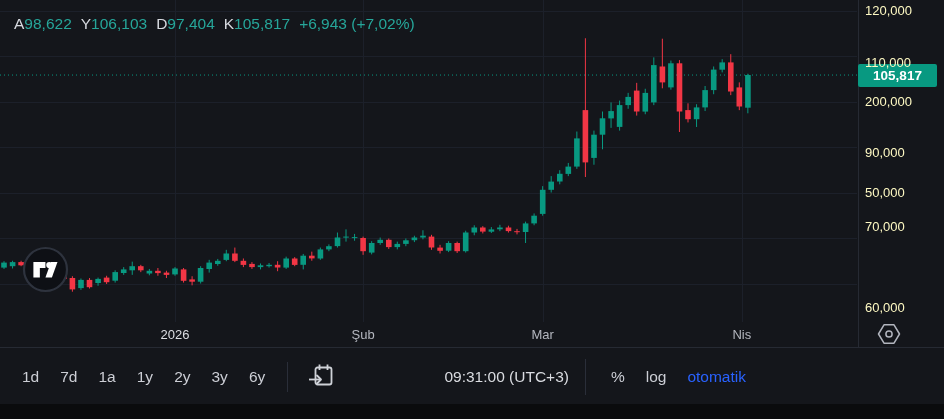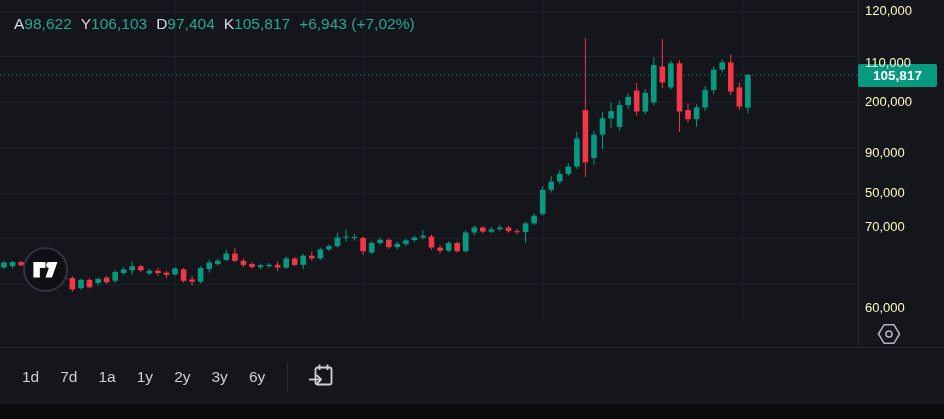--- a/index.html
+++ b/index.html
@@ -264,20 +264,26 @@
       <div class="price-badge" id="price-badge" style="top: 63.5326px;">105,817</div>
     <div class="price-tick" style="top: 3px;">120,000</div>
         <div class="price-tick" style="top: 55px;">110,000</div>
         <div class="price-tick" style="top: 94px;">200,000</div>
         <div class="price-tick" style="top: 145px;">90,000</div>
         <div class="price-tick" style="top: 185px;">50,000</div>
         <div class="price-tick" style="top: 219px;">70,000</div>
         <div class="price-tick" style="top: 284px; margin-top: 16px;">60,000</div>
       </div>
 
+    <div class="time-axis" id="time-axis">
+        <div class="time-tick year" style="left: 175px;">2026</div>
+        <div class="time-tick" style="left: 363.1px;">Şub</div>
+        <div class="time-tick" style="left: 542.65px;">Mar</div>
+        <div class="time-tick" style="left: 741.865px;">Nis</div>
+      </div>
 
     <div class="corner-btn">
       <svg width="26" height="26" viewBox="0 0 26 26">
         <path d="M2.5 13 L8 3.8 H18 L23.5 13 L18 22.2 H8 Z" fill="none" stroke="#b2b5be" stroke-width="1.5" stroke-linejoin="round"></path>
         <circle cx="13" cy="13" r="3.1" fill="none" stroke="#b2b5be" stroke-width="1.5"></circle>
       </svg>
     </div>
   </div>
 
   <div class="toolbar">
@@ -291,16 +297,23 @@
     <span class="tb-divider"></span>
     <span class="goto-btn">
       <svg width="27" height="27" viewBox="0 0 27 27" fill="none" stroke="#cfd2d8" stroke-width="1.8">
         <rect x="7.5" y="4.5" width="16" height="17" rx="2"></rect>
         <line x1="11.5" y1="1.5" x2="11.5" y2="7"></line>
         <line x1="19.5" y1="1.5" x2="19.5" y2="7"></line>
         <line x1="1" y1="16.5" x2="12.5" y2="16.5"></line>
         <path d="M9 12.5 L13 16.5 L9 20.5" stroke-linejoin="round" stroke-linecap="round"></path>
       </svg>
     </span>
+    <span class="tb-right">
+      <span class="clock">09:31:00 (UTC+3)</span>
+      <span class="tb-divider2"></span>
+      <span class="pct-btn">%</span>
+      <span class="log-btn">log</span>
+      <span class="auto-btn">otomatik</span>
+    </span>
   </div>
 
   <div class="bottom-strip"></div>
 </div>
 
 </body></html>

